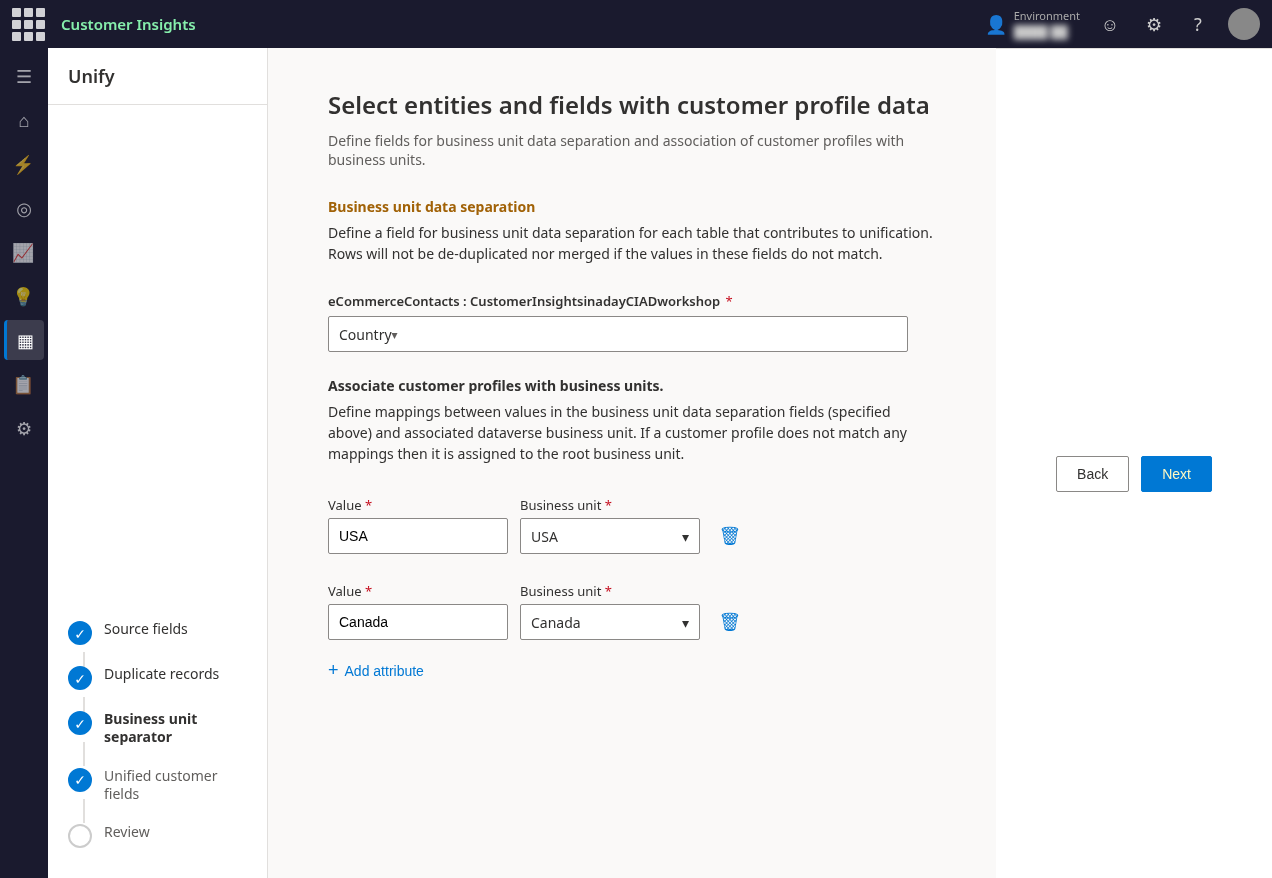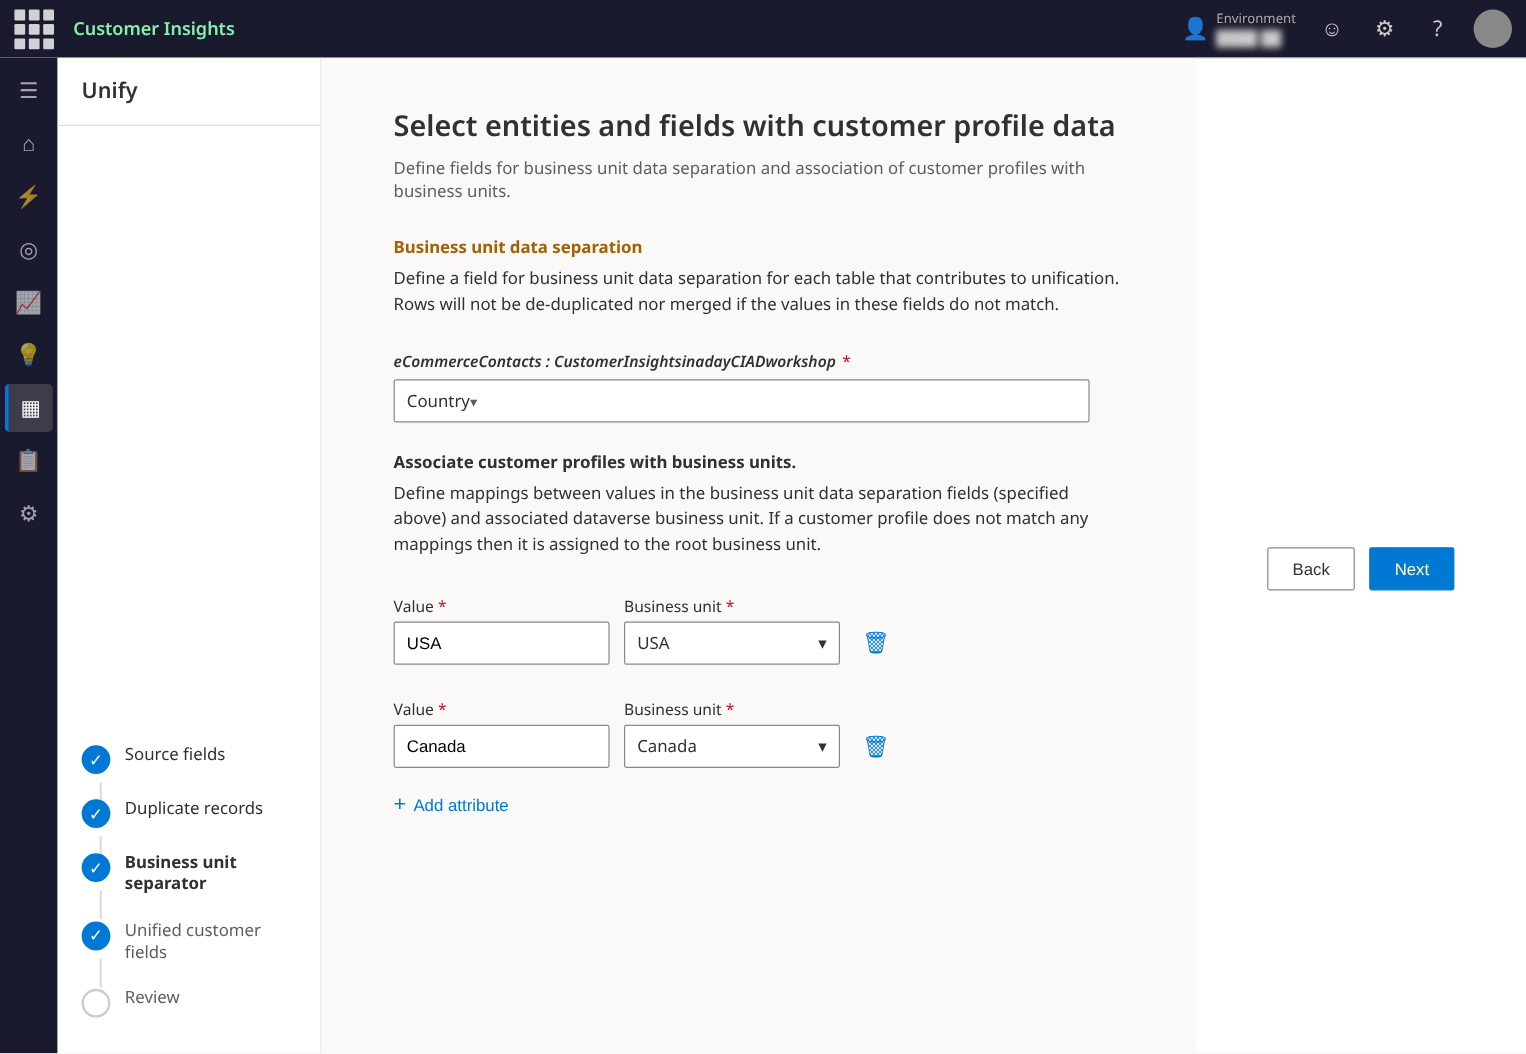--- a/index.html
+++ b/index.html
@@ -145,21 +145,21 @@
       margin-bottom: 28px;
       line-height: 1.5;
     }
 
     .field-label {
       font-size: 13px;
       color: #323130;
       margin-bottom: 6px;
     }
     .field-label .required { color: #c50f1f; margin-left: 2px; }
-    .field-label .bold-part { font-weight: 600; font-style: italic; }
+    .field-label .bold-part { font-weight: 600; }
 
     .select-field {
       display: flex;
       align-items: center;
       border: 1px solid #8a8886;
       border-radius: 2px;
       background: #fff;
       padding: 6px 10px;
       width: 580px;
       cursor: pointer;

